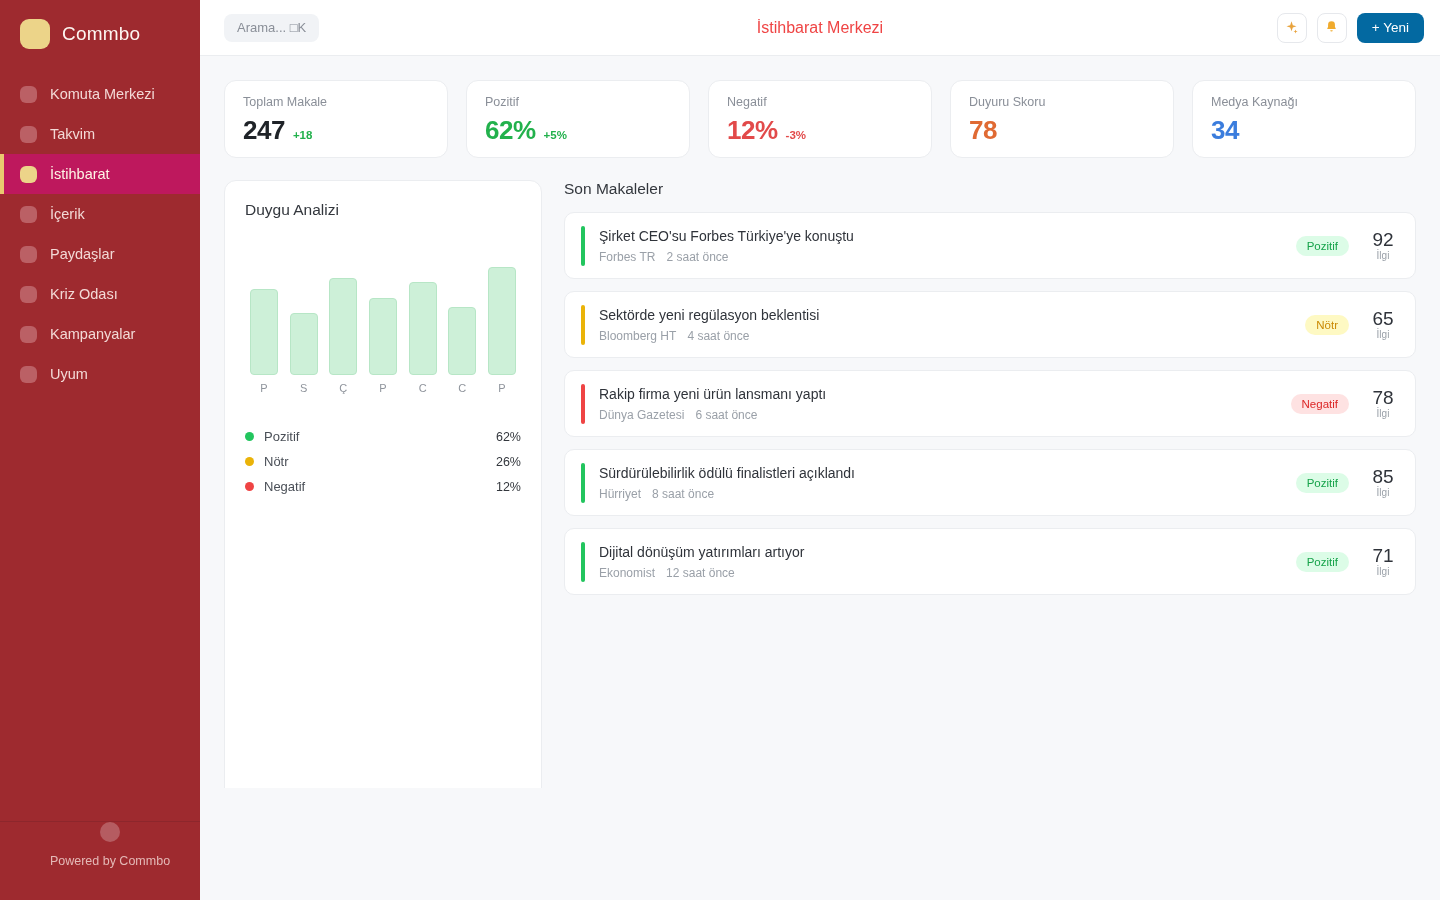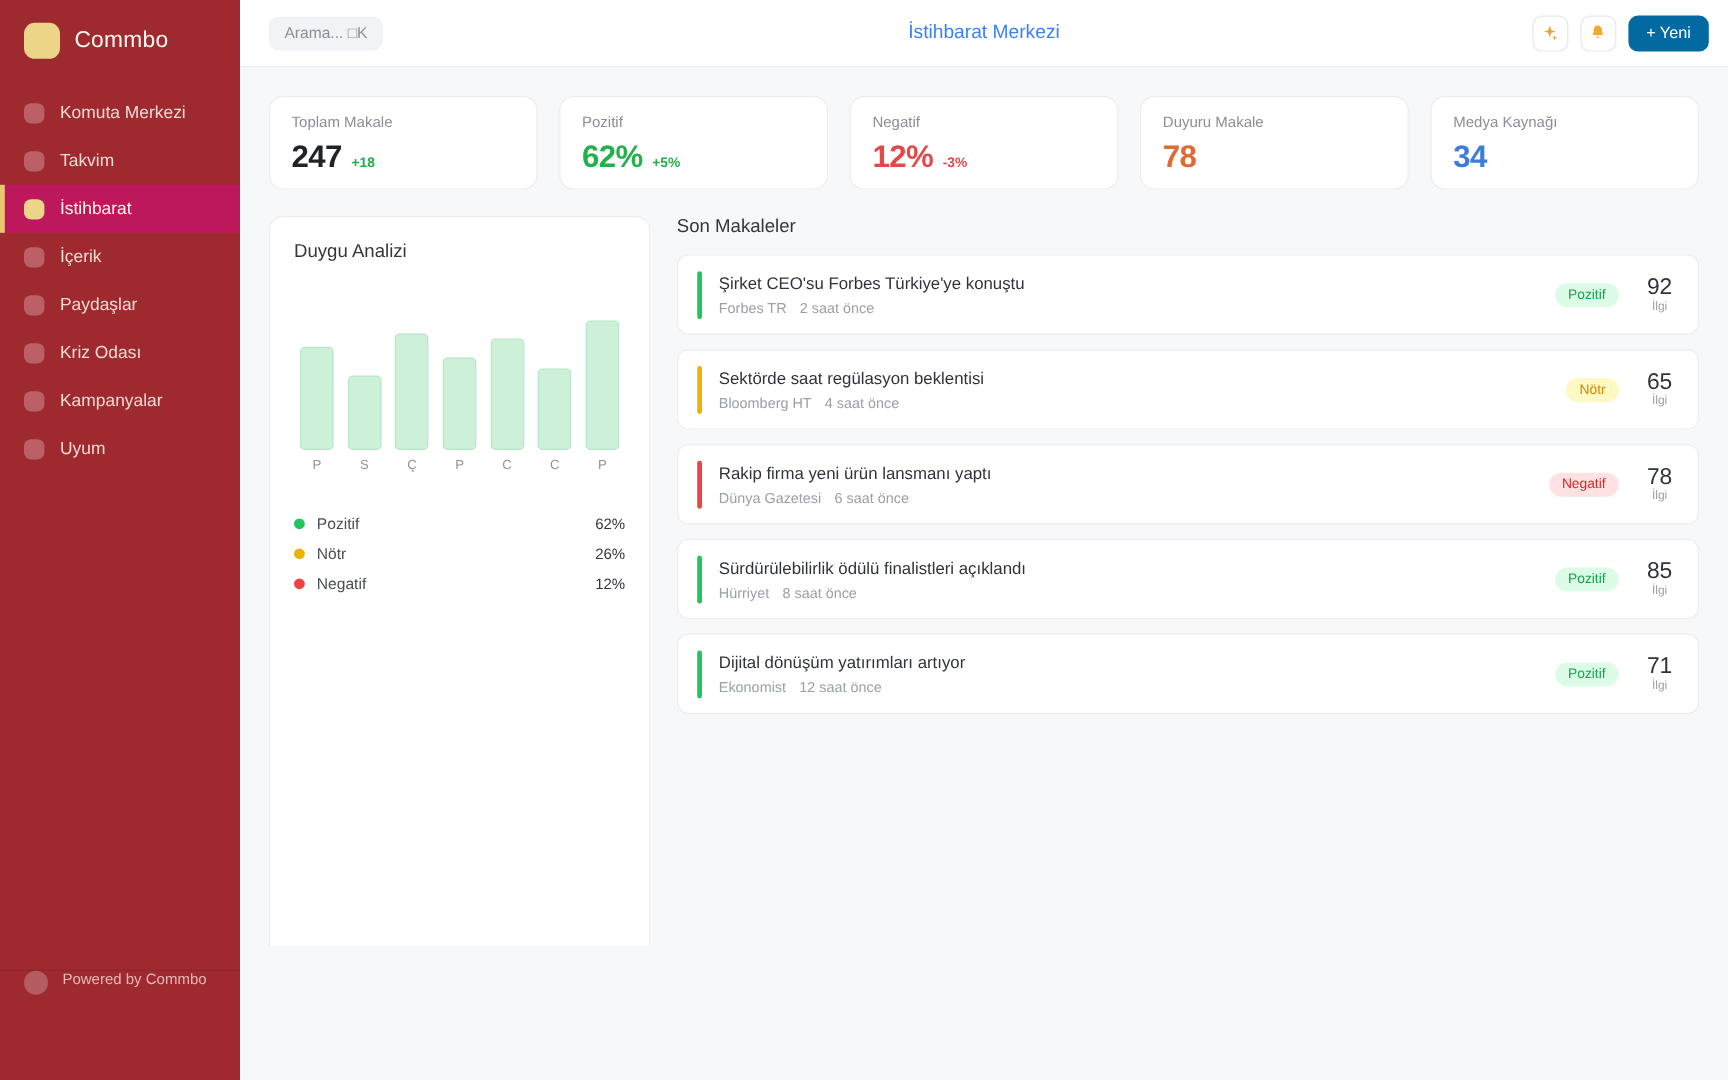--- a/index.html
+++ b/index.html
@@ -43,24 +43,25 @@
   }
   .nav-item.active {
     background: #be185d; color: #fff6e6;
   }
   .nav-item.active .nav-dot { background: #ecd489; }
   .nav-item.active::before {
     content: ""; position: absolute; left: 0; top: 0;
     width: 4px; height: 100%; background: #e9c96f;
   }
   .sidebar-footer {
-    margin-top: auto; height: 92px;
+    margin-top: auto; height: 79px;
     border-top: 1px solid #8d262c;
-    display: flex; gap: 12px;
+    display: flex; align-items: center; gap: 12px;
     padding-left: 20px;
+    flex-direction: column;
   }
   .footer-avatar {
     width: 20px; height: 20px; border-radius: 50%;
     background: #b55c61; flex: 0 0 20px;
   }
   .footer-text { color: #e4b9b7; font-size: 12.5px; }
 
   
   .main { flex: 1; height: 788px; display: flex; flex-direction: column; background: #f7f8fa; }
   .topbar {
@@ -70,21 +71,21 @@
     padding: 0 16px 0 24px; position: relative; flex: 0 0 56px;
   }
   .search-pill {
     background: #f1f3f6; border-radius: 8px;
     height: 28px; padding: 0 13px;
     display: flex; align-items: center;
     color: #8a8f98; font-size: 13px; cursor: text;
   }
   .page-title {
     position: absolute; left: 0; right: 0; text-align: center;
-    font-size: 16px; color: #3b82f6; pointer-events: none;
+    font-size: 16px; color: #ef4444; pointer-events: none;
   }
   .topbar-right {
     margin-left: auto; display: flex; align-items: center; gap: 10px; z-index: 2;
   }
   .icon-btn {
     width: 30px; height: 30px; border-radius: 8px;
     border: 1px solid #e6e8ec; background: #fff;
     display: flex; align-items: center; justify-content: center;
     font-size: 14px; cursor: pointer;
   }
@@ -255,21 +256,21 @@
             </div>
           </div>
           <div class="stat-card">
             <div class="stat-label">Negatif</div>
             <div class="stat-row">
               <span class="stat-value" style="color:#e24a4a">12%</span>
               <span class="stat-delta" style="color:#e24a4a">-3%</span>
             </div>
           </div>
           <div class="stat-card">
-            <div class="stat-label">Duyuru Makale</div>
+            <div class="stat-label">Duyuru Skoru</div>
             <div class="stat-row">
               <span class="stat-value" style="color:#e06a33">78</span>
               <span class="stat-delta" style="color:#e06a33"></span>
             </div>
           </div>
           <div class="stat-card">
             <div class="stat-label">Medya Kaynağı</div>
             <div class="stat-row">
               <span class="stat-value" style="color:#3b7ddd">34</span>
               <span class="stat-delta" style="color:#3b7ddd"></span>
@@ -348,21 +349,21 @@
                   <span class="badge" style="background:#dcfce7;color:#16a34a">Pozitif</span>
                   <div class="score-wrap">
                     <div class="score">92</div>
                     <div class="score-label">İlgi</div>
                   </div>
                 </div>
               </div>
               <div class="article">
                 <span class="art-bar" style="background:#eab308"></span>
                 <div class="art-main">
-                  <div class="art-title">Sektörde saat regülasyon beklentisi</div>
+                  <div class="art-title">Sektörde yeni regülasyon beklentisi</div>
                   <div class="art-meta">
                     <span>Bloomberg HT</span>
                     <span>4 saat önce</span>
                   </div>
                 </div>
                 <div class="art-right">
                   <span class="badge" style="background:#fef9c3;color:#ca8a04">Nötr</span>
                   <div class="score-wrap">
                     <div class="score">65</div>
                     <div class="score-label">İlgi</div>

